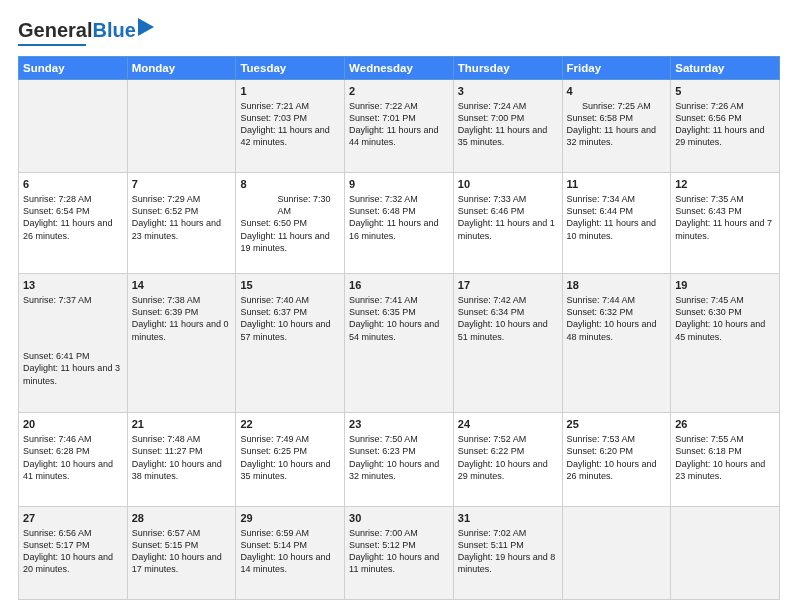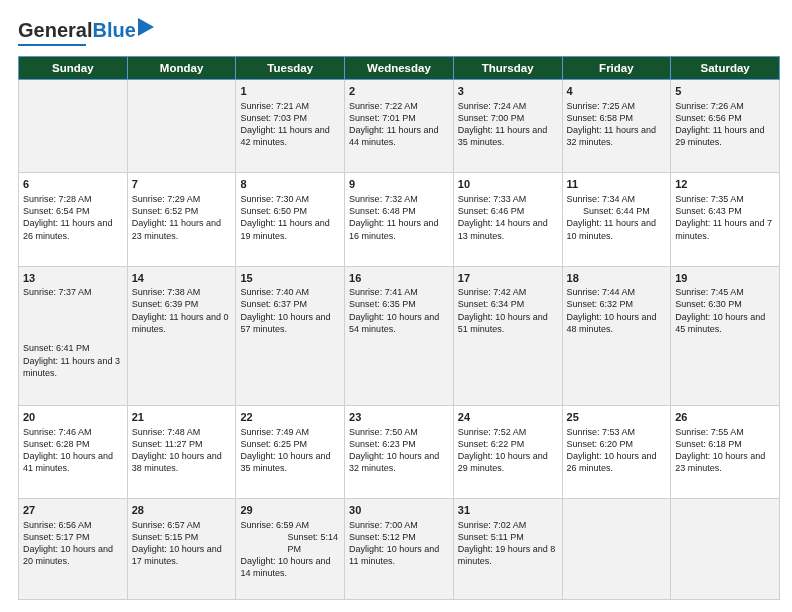--- a/index.html
+++ b/index.html
@@ -55,26 +55,26 @@
       color: #555;
       margin-top: 2px;
     }
     table {
       width: 100%;
       border-collapse: collapse;
       flex: 1;
       table-layout: fixed;
     }
     thead tr th {
-      background-color: #14532d;
+      background-color: #3b82f6;
       color: #fff;
       font-size: 11.5px;
       font-weight: bold;
       padding: 5px 4px;
-      text-align: center;
+      text-align: left;
       border: 1px solid #5599d8;
     }
     tbody tr td {
       vertical-align: top;
       font-size: 9px;
       padding: 4px 4px 3px 4px;
       border: 1px solid #d0d0d0;
       color: #222;
       line-height: 1.35;
       height: 78px;
@@ -143,21 +143,21 @@
             <span style="display: block;">Daylight: 11 hours and 44 minutes.</span>
           </td>
           <td>
             <span class="day-num">3</span>
             <span style="display: block;">Sunrise: 7:24 AM</span>
             <span style="display: block;">Sunset: 7:00 PM</span>
             <span style="display: block;">Daylight: 11 hours and 35 minutes.</span>
           </td>
           <td>
             <span class="day-num">4</span>
-            <span style="display: block;">Sunrise: 7:25 AM</span>
+            <span style="display: block; text-align: center;">Sunrise: 7:25 AM</span>
             <span style="display: block;">Sunset: 6:58 PM</span>
             <span style="display: block;">Daylight: 11 hours and 32 minutes.</span>
           </td>
           <td>
             <span class="day-num">5</span>
             <span style="display: block;">Sunrise: 7:26 AM</span>
             <span style="display: block;">Sunset: 6:56 PM</span>
             <span style="display: block;">Daylight: 11 hours and 29 minutes.</span>
           </td>
         </tr>
@@ -169,40 +169,40 @@
             <span style="display: block;">Daylight: 11 hours and 26 minutes.</span>
           </td>
           <td>
             <span class="day-num">7</span>
             <span style="display: block;">Sunrise: 7:29 AM</span>
             <span style="display: block;">Sunset: 6:52 PM</span>
             <span style="display: block;">Daylight: 11 hours and 23 minutes.</span>
           </td>
           <td>
             <span class="day-num">8</span>
-            <span style="display: block;">Sunrise: 7:30 AM</span>
+            <span style="display: block; margin-left: 37px;">Sunrise: 7:30 AM</span>
             <span style="display: block;">Sunset: 6:50 PM</span>
             <span style="display: block;">Daylight: 11 hours and 19 minutes.</span>
           </td>
           <td>
             <span class="day-num">9</span>
             <span style="display: block;">Sunrise: 7:32 AM</span>
             <span style="display: block;">Sunset: 6:48 PM</span>
             <span style="display: block;">Daylight: 11 hours and 16 minutes.</span>
           </td>
           <td>
             <span class="day-num">10</span>
             <span style="display: block;">Sunrise: 7:33 AM</span>
             <span style="display: block;">Sunset: 6:46 PM</span>
-            <span style="display: block;">Daylight: 14 hours and 13 minutes.</span>
+            <span style="display: block;">Daylight: 11 hours and 1 minutes.</span>
           </td>
           <td>
             <span class="day-num">11</span>
             <span style="display: block;">Sunrise: 7:34 AM</span>
-            <span style="display: block; text-align: center;">Sunset: 6:44 PM</span>
+            <span style="display: block;">Sunset: 6:44 PM</span>
             <span style="display: block;">Daylight: 11 hours and 10 minutes.</span>
           </td>
           <td>
             <span class="day-num">12</span>
             <span style="display: block;">Sunrise: 7:35 AM</span>
             <span style="display: block;">Sunset: 6:43 PM</span>
             <span style="display: block;">Daylight: 11 hours and 7 minutes.</span>
           </td>
         </tr>
         <tr>
@@ -302,21 +302,21 @@
           </td>
           <td>
             <span class="day-num">28</span>
             <span style="display: block;">Sunrise: 6:57 AM</span>
             <span style="display: block;">Sunset: 5:15 PM</span>
             <span style="display: block;">Daylight: 10 hours and 17 minutes.</span>
           </td>
           <td>
             <span class="day-num">29</span>
             <span style="display: block;">Sunrise: 6:59 AM</span>
-            <span style="display: block; margin-left: 47px;">Sunset: 5:14 PM</span>
+            <span style="display: block;">Sunset: 5:14 PM</span>
             <span style="display: block;">Daylight: 10 hours and 14 minutes.</span>
           </td>
           <td>
             <span class="day-num">30</span>
             <span style="display: block;">Sunrise: 7:00 AM</span>
             <span style="display: block;">Sunset: 5:12 PM</span>
             <span style="display: block;">Daylight: 10 hours and 11 minutes.</span>
           </td>
           <td>
             <span class="day-num">31</span>

